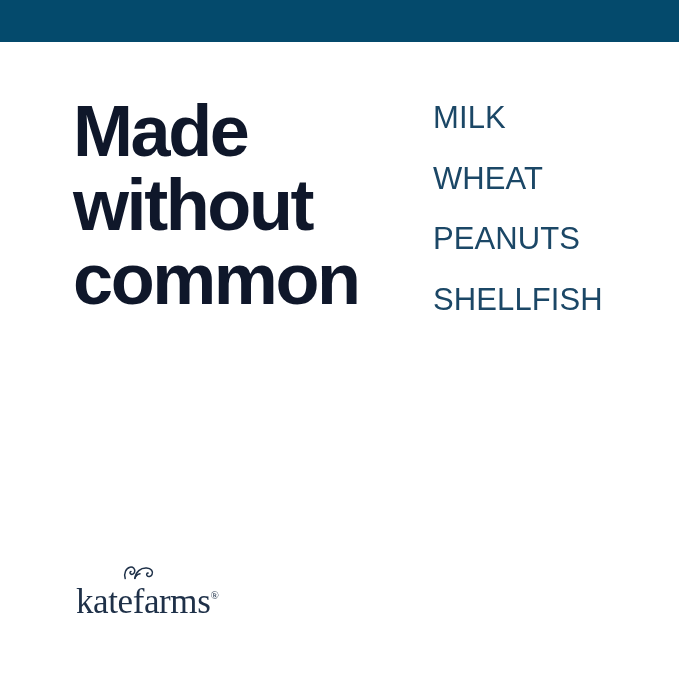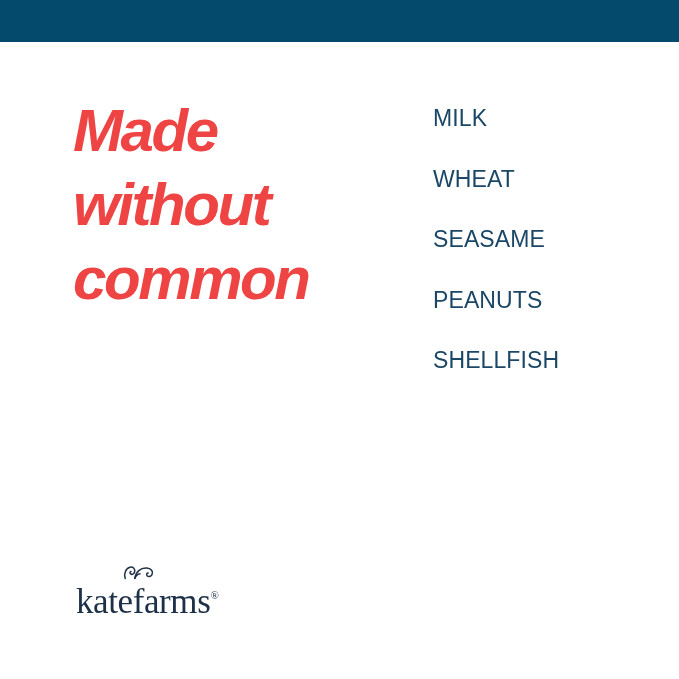--- a/index.html
+++ b/index.html
@@ -32,28 +32,27 @@
     width: 679px;
     height: 637px;
   }
 
   
   #headline {
     position: absolute;
     left: 73px;
     top: 52px;
     width: 330px;
-    color: #ef4444;
+    color: #0f172a;
     font-family: "Liberation Sans", sans-serif;
     font-weight: bold;
-    font-size: 60px;
+    font-size: 72px;
     line-height: 74px;
     letter-spacing: -2.4px;
     white-space: nowrap;
-    font-style: italic;
   }
   #headline .hl-line {
     display: block;
   }
 
   
   #brand-logo {
     position: absolute;
     left: 76px;
     top: 523px;
@@ -93,21 +92,21 @@
     top: 58px;
     width: 220px;
   }
   #allergen-list .allergen-item {
     display: block;
     height: 60.5px;
     line-height: 36px;
     color: #1B4766;
     font-family: "Liberation Sans", sans-serif;
     font-weight: normal;
-    font-size: 23px;
+    font-size: 31px;
     letter-spacing: 0.1px;
     white-space: nowrap;
   }
 </style>
 </head>
 <body>
 
 <div id="poster">
 
   <div id="top-bar"></div>
@@ -116,21 +115,20 @@
 
     <div id="headline">
       <span class="hl-line">Made</span>
       <span class="hl-line">without</span>
       <span class="hl-line">common</span>
     </div>
 
     <div id="allergen-list">
       <span class="allergen-item">MILK</span>
       <span class="allergen-item">WHEAT</span>
-      <span class="allergen-item">SEASAME</span>
       <span class="allergen-item">PEANUTS</span>
       <span class="allergen-item">SHELLFISH</span>
     </div>
 
     <div id="brand-logo">
       <span id="brand-sprout">
         <svg viewBox="0 0 38 20" width="38" height="20" xmlns="http://www.w3.org/2000/svg">
           <g fill="none" stroke="#1E3048" stroke-width="1.5" stroke-linecap="round" stroke-linejoin="round">
             <path d="M2.2 15.5 C0.6 10.5, 3.0 5.0, 7.0 4.2 C10.2 3.6, 12.4 6.2, 11.6 9.0 C11.0 11.0, 9.0 12.0, 7.6 10.9 C6.6 10.1, 6.9 8.6, 8.0 8.4"></path>
             <path d="M12.0 15.2 C12.6 9.0, 17.6 4.6, 23.6 5.0 C28.2 5.3, 30.6 8.6, 29.0 11.6 C27.9 13.7, 25.2 14.2, 24.0 12.6 C23.2 11.5, 23.9 10.0, 25.1 10.1"></path>

